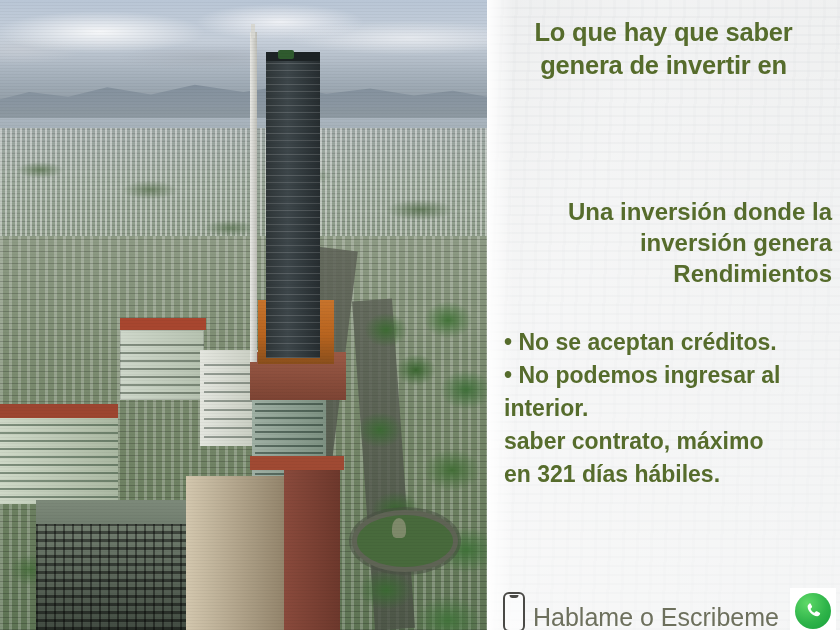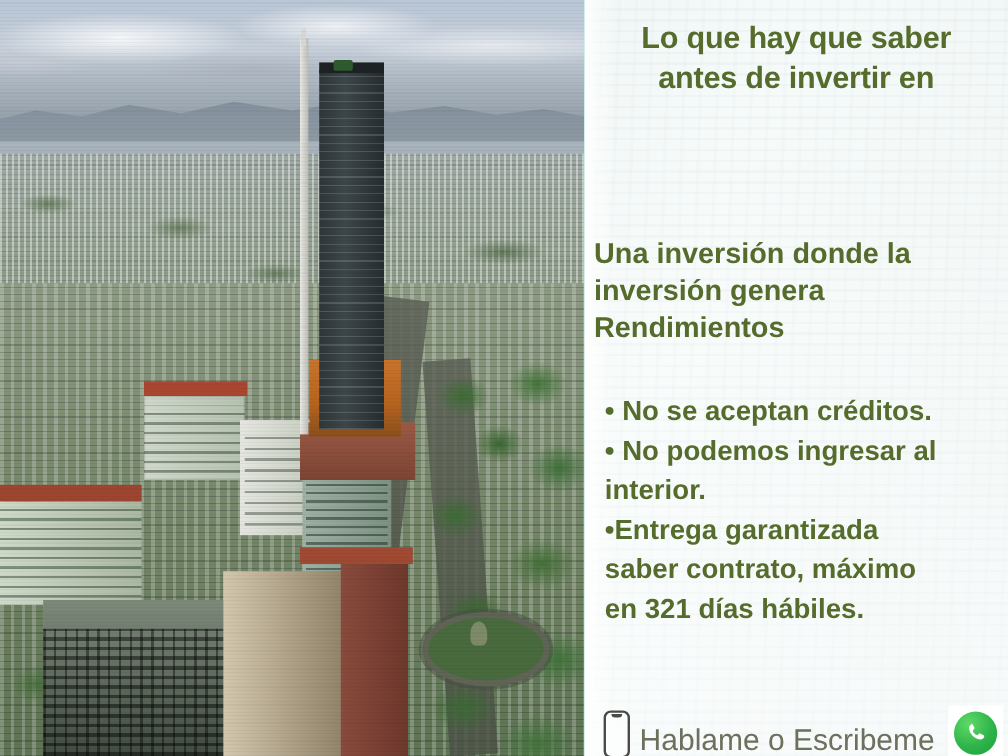--- a/index.html
+++ b/index.html
@@ -209,21 +209,21 @@
   }
 
   
   .panel {
     position: absolute;
     left: 487px;
     top: 0;
     width: 353px;
     height: 630px;
     overflow: hidden;
-    background: #5eead4;
+    background: #0f172a;
   }
   .panel-bg {
     position: absolute;
     left: 0; top: 0; width: 353px; height: 630px;
     background:
       repeating-linear-gradient(0deg, rgba(150,158,162,.20) 0 2px, rgba(255,255,255,0) 2px 9px),
       repeating-linear-gradient(92deg, rgba(160,168,172,.13) 0 3px, rgba(255,255,255,0) 3px 14px),
       linear-gradient(110deg, #e7e9e9 0%, #f4f5f4 30%, #eceeed 60%, #e2e6e6 100%);
     opacity: .9;
   }
@@ -261,21 +261,21 @@
     font-size: 31px;
     line-height: 44px;
     letter-spacing: .3px;
   }
 
   .subhead {
     position: absolute;
     left: 8px;
     top: 196px;
     width: 337px;
-    text-align: left;
+    text-align: right;
     font-weight: bold;
     font-size: 24px;
     line-height: 31px;
     color: #566c2c;
   }
 
   .bullets {
     position: absolute;
     left: 17px;
     top: 326px;
@@ -401,34 +401,33 @@
 
   <div class="panel">
     <div class="panel-bg"></div>
     <div class="panel-wash"></div>
     <div class="panel-edge"></div>
 
     <div class="panel-content">
 
       <div class="headline">
         <span>Lo que hay que saber</span><br>
-        <span>antes de invertir en</span>
+        <span>genera de invertir en</span>
       </div>
 
       <div class="subhead">
         <span>Una inversión donde la</span><br>
         <span>inversión genera</span><br>
         <span>Rendimientos</span>
       </div>
 
       <div class="bullets">
         <span class="bullet">• No se aceptan créditos.</span>
         <span class="bullet">• No podemos ingresar al</span>
         <span class="bullet">interior.</span>
-        <span class="bullet">•Entrega garantizada</span>
         <span class="bullet">saber contrato, máximo</span>
         <span class="bullet">en 321 días hábiles.</span>
       </div>
 
       <div class="contact">
         <div class="phone-icon"></div>
         <div class="contact-text">Hablame o Escribeme</div>
         <div class="wa-box">
           <div class="wa-circle">
             <svg width="22" height="24" viewBox="0 0 22 24" aria-hidden="true">

